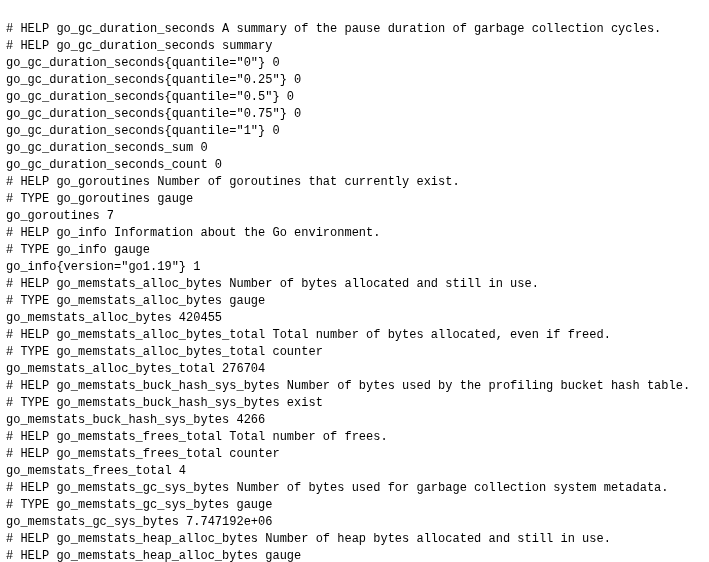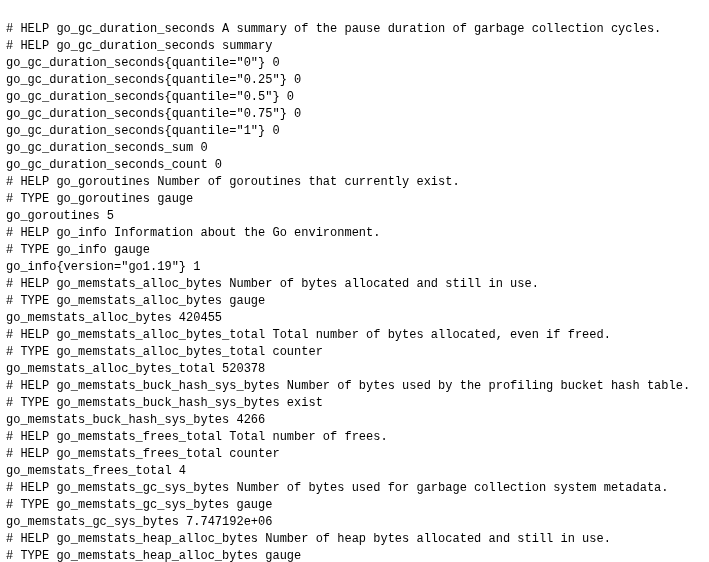--- a/index.html
+++ b/index.html
@@ -28,40 +28,40 @@
 <span># HELP go_gc_duration_seconds summary</span>
 <span>go_gc_duration_seconds{quantile="0"} 0</span>
 <span>go_gc_duration_seconds{quantile="0.25"} 0</span>
 <span>go_gc_duration_seconds{quantile="0.5"} 0</span>
 <span>go_gc_duration_seconds{quantile="0.75"} 0</span>
 <span>go_gc_duration_seconds{quantile="1"} 0</span>
 <span>go_gc_duration_seconds_sum 0</span>
 <span>go_gc_duration_seconds_count 0</span>
 <span># HELP go_goroutines Number of goroutines that currently exist.</span>
 <span># TYPE go_goroutines gauge</span>
-<span>go_goroutines 5</span>
+<span>go_goroutines 7</span>
 <span># HELP go_info Information about the Go environment.</span>
 <span># TYPE go_info gauge</span>
 <span>go_info{version="go1.19"} 1</span>
 <span># HELP go_memstats_alloc_bytes Number of bytes allocated and still in use.</span>
 <span># TYPE go_memstats_alloc_bytes gauge</span>
 <span>go_memstats_alloc_bytes 420455</span>
 <span># HELP go_memstats_alloc_bytes_total Total number of bytes allocated, even if freed.</span>
 <span># TYPE go_memstats_alloc_bytes_total counter</span>
-<span>go_memstats_alloc_bytes_total 520378</span>
+<span>go_memstats_alloc_bytes_total 276704</span>
 <span># HELP go_memstats_buck_hash_sys_bytes Number of bytes used by the profiling bucket hash table.</span>
 <span># TYPE go_memstats_buck_hash_sys_bytes exist</span>
 <span>go_memstats_buck_hash_sys_bytes 4266</span>
 <span># HELP go_memstats_frees_total Total number of frees.</span>
 <span># HELP go_memstats_frees_total counter</span>
 <span>go_memstats_frees_total 4</span>
 <span># HELP go_memstats_gc_sys_bytes Number of bytes used for garbage collection system metadata.</span>
 <span># TYPE go_memstats_gc_sys_bytes gauge</span>
 <span>go_memstats_gc_sys_bytes 7.747192e+06</span>
 <span># HELP go_memstats_heap_alloc_bytes Number of heap bytes allocated and still in use.</span>
-<span># TYPE go_memstats_heap_alloc_bytes gauge</span>
+<span># HELP go_memstats_heap_alloc_bytes gauge</span>
 
 
 
 
 
 
 </div>
 
 </body></html>

